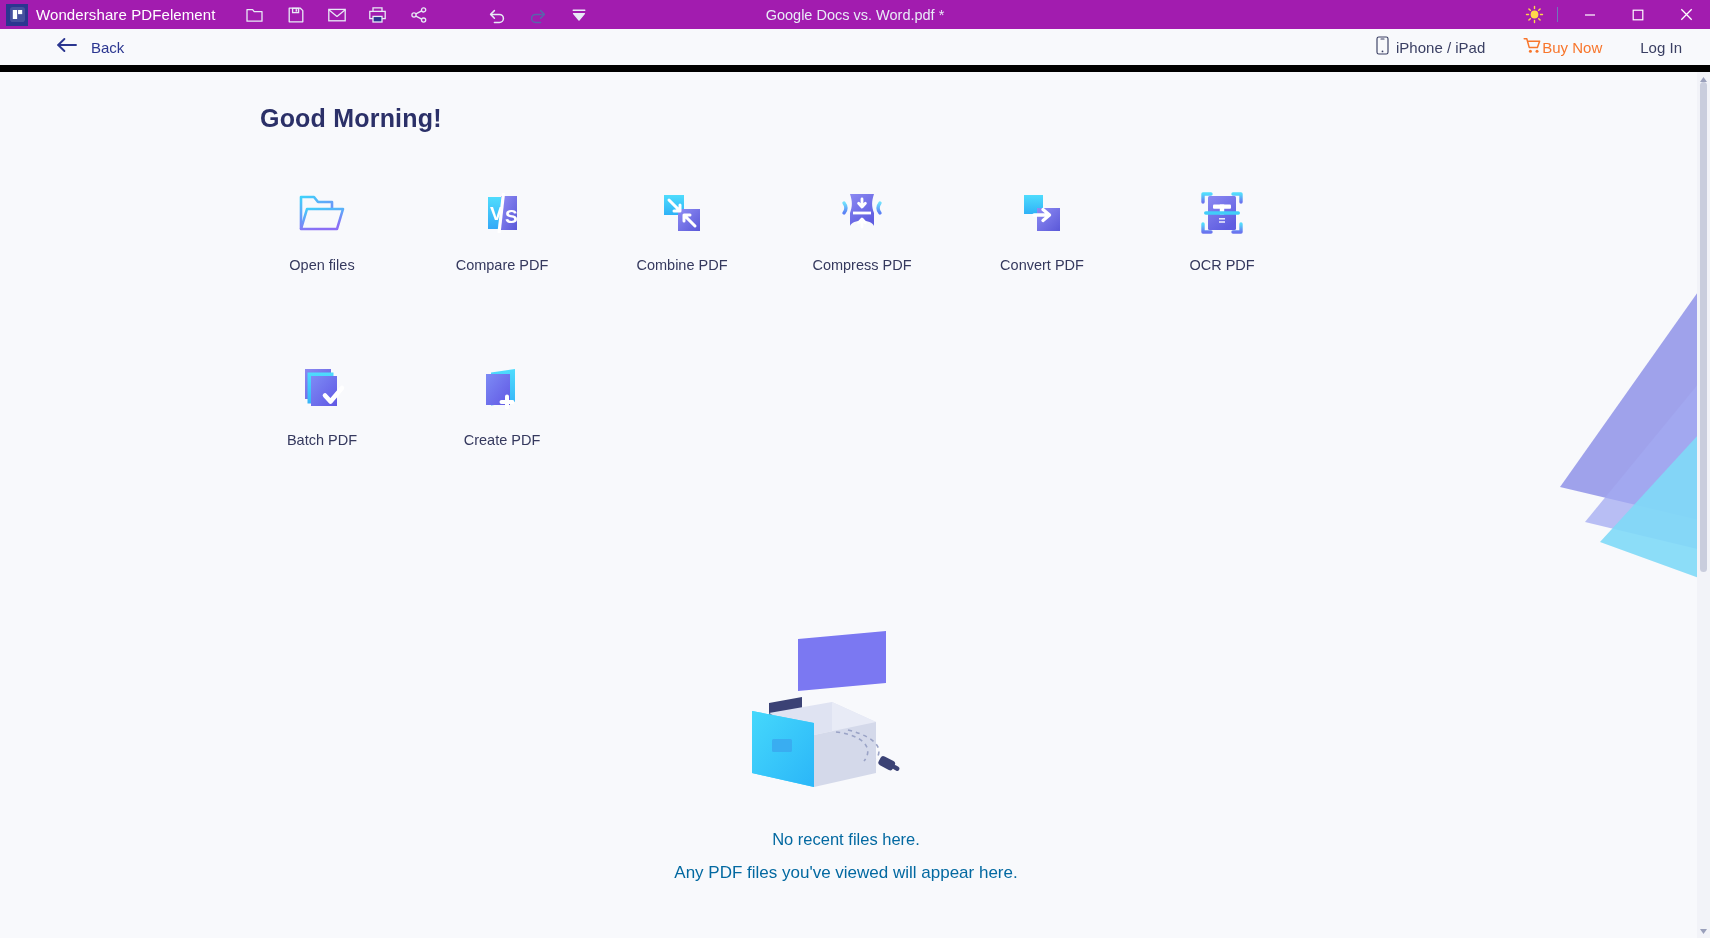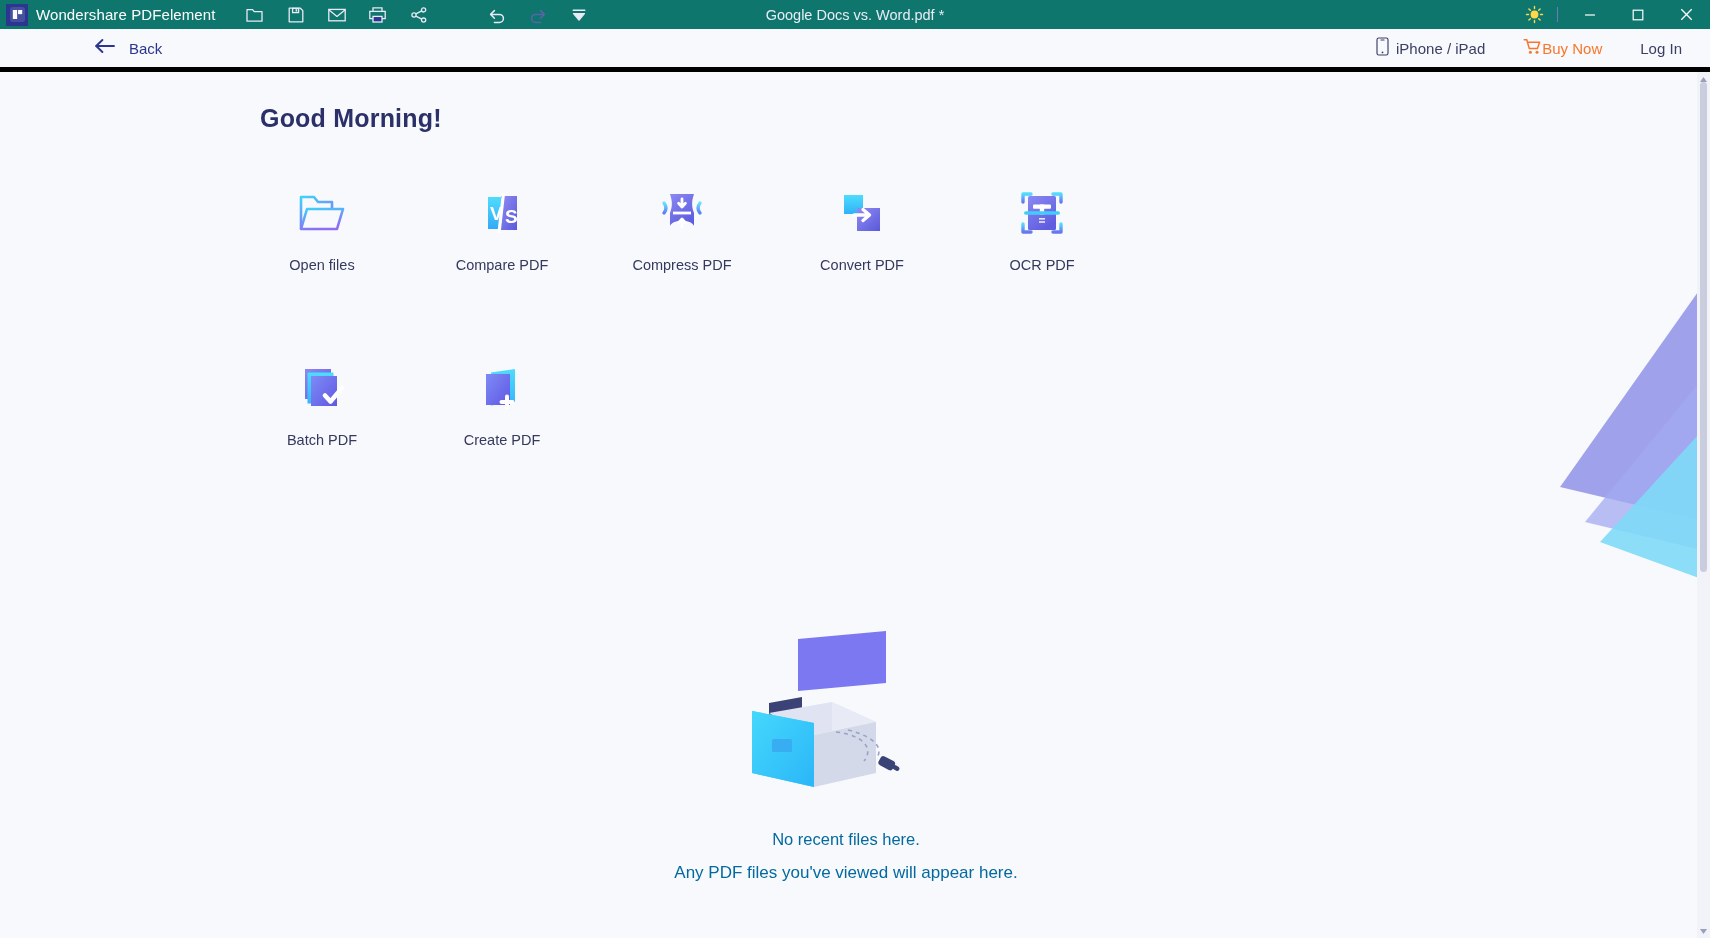--- a/index.html
+++ b/index.html
@@ -7,21 +7,21 @@
     width: 1710px; height: 938px;
     overflow: hidden;
     font-family: "Liberation Sans", sans-serif;
     background: #f8f9fc;
   }
 
   
   .titlebar {
     position: relative;
     height: 29px;
-    background: #0f766e;
+    background: #a21caf;
     display: flex;
     align-items: center;
     color: #ffffff;
     user-select: none;
   }
   .brand-mark {
     width: 22px; height: 22px;
     margin-left: 6px;
     background: #2b3690;
     position: relative;
@@ -80,22 +80,21 @@
     cursor: pointer;
   }
 
   
   .subheader {
     height: 43px;
     background: #f8f9fc;
     display: flex;
     align-items: center;
     position: relative;
-    border-bottom: 5px solid #000000;
-    padding-left: 38px;
+    border-bottom: 7px solid #000000;
   }
   .back-area {
     display: flex; align-items: center;
     gap: 13px;
     margin-left: 56px;
     cursor: pointer;
   }
   .back-label {
     font-size: 15px;
     color: #2b3690;
@@ -418,20 +417,41 @@
             <path d="M11 9h15v32H11z" fill="url(#gcCy)"></path>
             <path d="M24 8h16v34H24z" fill="url(#gcPu)"></path>
             <path d="M26.5 5 22 45" stroke="#ffffff" stroke-width="3.2" fill="none"></path>
             <text x="13" y="32" font-family="Liberation Sans, sans-serif" font-size="19" font-weight="bold" fill="#ffffff">V</text>
             <text x="28" y="35" font-family="Liberation Sans, sans-serif" font-size="19" font-weight="bold" fill="#ffffff">S</text>
           </svg>
         </div>
         <div class="tool-label">Compare PDF</div>
       </div>
 
+      <div class="tool">
+        <div class="tool-icon">
+          <svg width="50" height="50" viewBox="0 0 50 50">
+            <defs>
+              <linearGradient id="gbCy" x1="0" y1="0" x2="0" y2="1">
+                  <stop offset="0" stop-color="#4fdcfd"></stop>
+                  <stop offset="1" stop-color="#2fb2f7"></stop>
+                </linearGradient>
+              <linearGradient id="gbPu" x1="0" y1="0" x2="1" y2="1">
+                  <stop offset="0" stop-color="#8f8df4"></stop>
+                  <stop offset="1" stop-color="#5a58d8"></stop>
+                </linearGradient>
+            </defs>
+            <rect x="7" y="7" width="20" height="20" fill="url(#gbCy)"></rect>
+            <rect x="21" y="21" width="22" height="22" fill="url(#gbPu)"></rect>
+            <path d="M12 12l11 11M23 23h-6M23 23v-6" stroke="#ffffff" stroke-width="3" stroke-linecap="round" fill="none"></path>
+            <path d="M38 38L27 27M27 27h6M27 27v6" stroke="#ffffff" stroke-width="3" stroke-linecap="round" fill="none"></path>
+          </svg>
+        </div>
+        <div class="tool-label">Combine PDF</div>
+      </div>
 
       <div class="tool">
         <div class="tool-icon">
           <svg width="50" height="50" viewBox="0 0 50 50">
             <defs>
               <linearGradient id="gzPu" x1="0" y1="0" x2="0.6" y2="1">
                   <stop offset="0" stop-color="#8b89f2"></stop>
                   <stop offset="1" stop-color="#5f5de0"></stop>
                 </linearGradient>
               <linearGradient id="gzCy" x1="0" y1="0" x2="0" y2="1">

